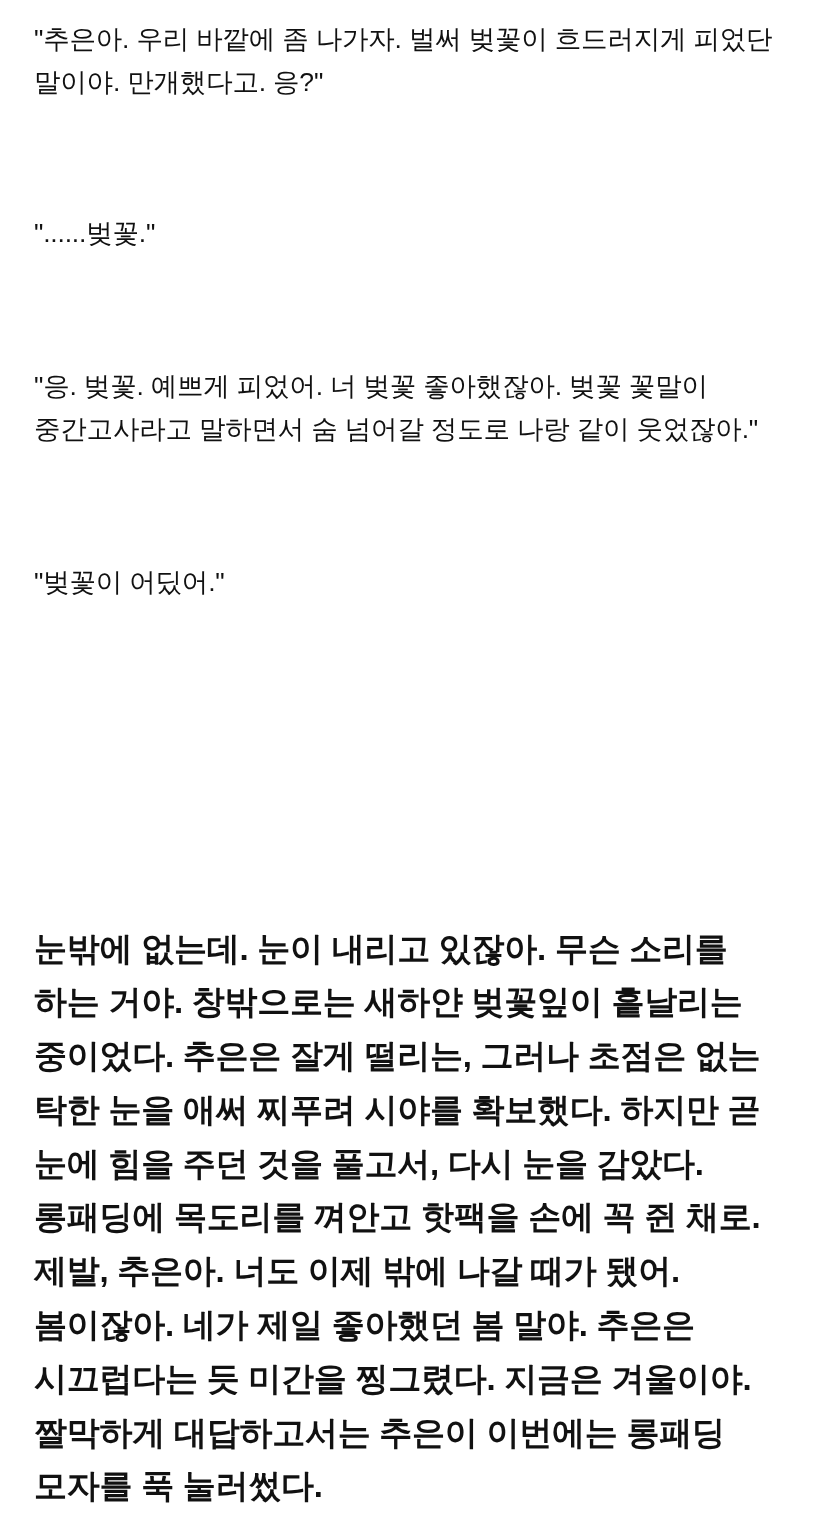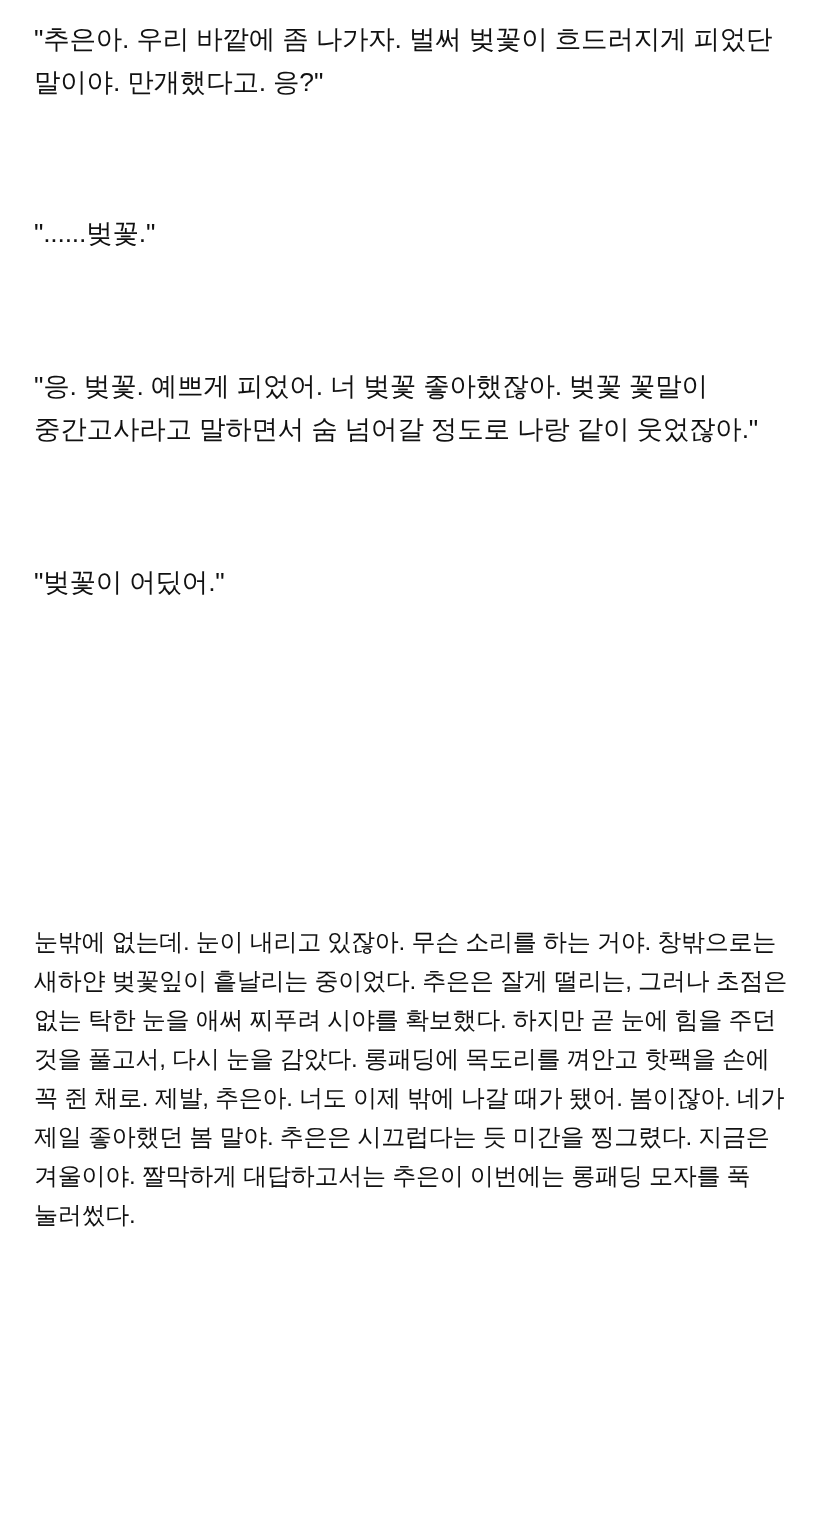--- a/index.html
+++ b/index.html
@@ -30,24 +30,25 @@
     margin: 0;
   }
   
   .gap-sm { height: 108px; }
   .gap-md { height: 110px; }
   .gap-lg { height: 318px; }
   .block {
     margin: 0;
   }
   .body-block {
-    font-size: 24px;
+    font-size: 33px;
     line-height: 1.63;
     letter-spacing: -0.25px;
     word-break: keep-all;
+    font-weight: bold;
   }
 </style>
 </head>
 <body>
 
 <div class="page">
 
   <p class="para block">"추은아. 우리 바깥에 좀 나가자. 벌써 벚꽃이 흐드러지게 피었단 말이야. 만개했다고. 응?"</p>
 
   <div class="gap-sm"></div>

